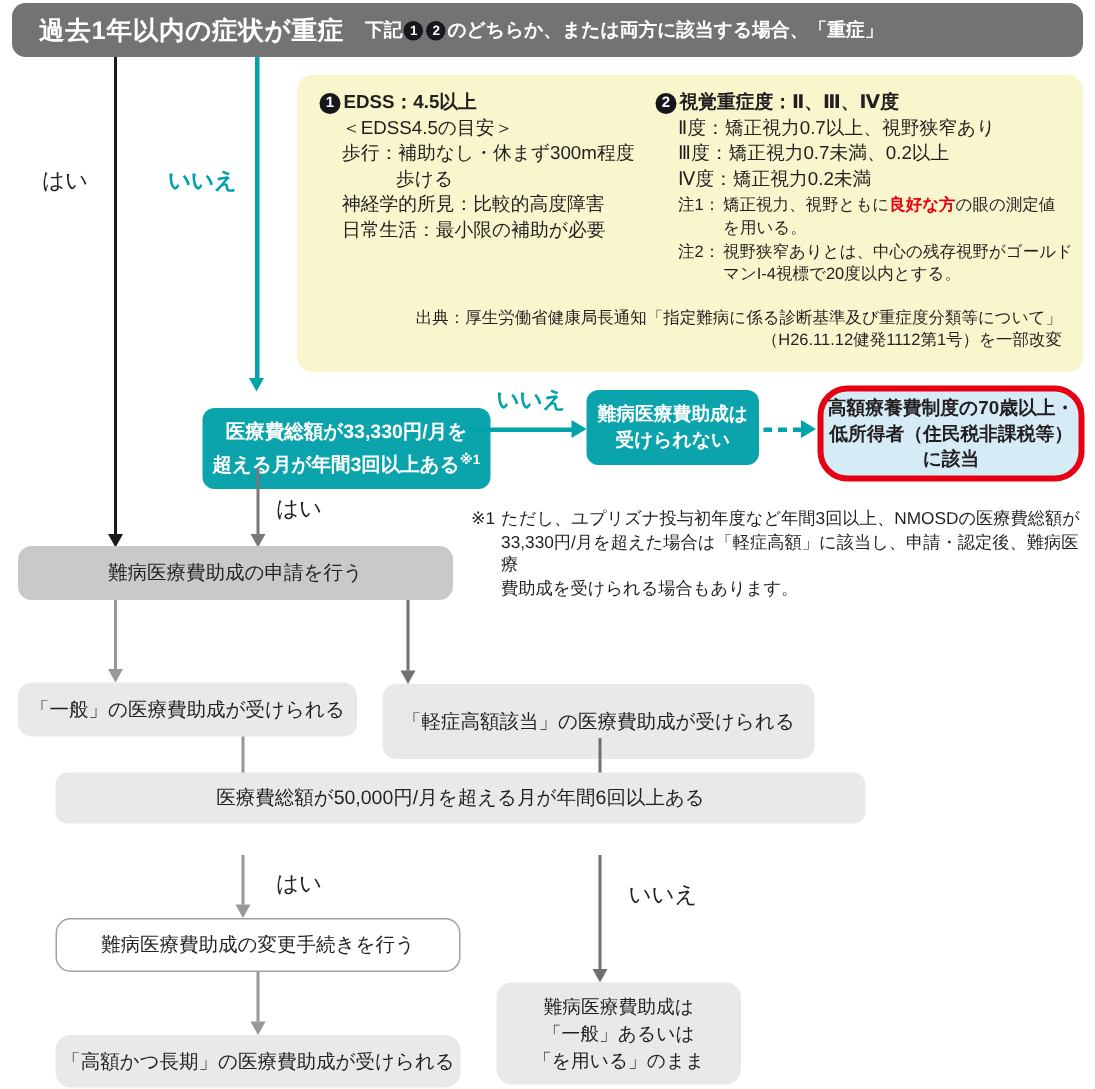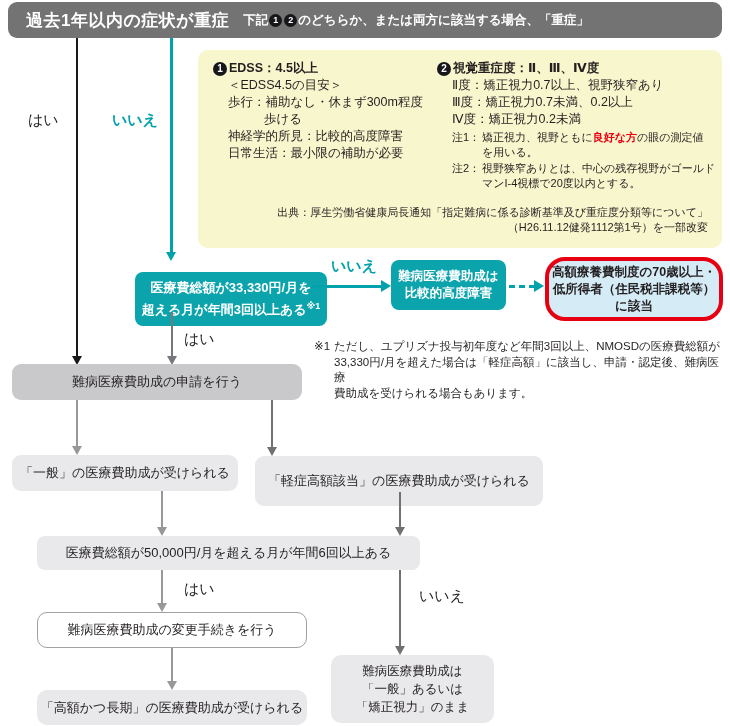--- a/index.html
+++ b/index.html
@@ -115,21 +115,21 @@
     <span>医療費総額が33,330円/月を</span>
     <span><span>超える月が年間3回以上ある</span><sup>※1</sup></span>
   </div>
 
   <div class="abs lbl teal" style="left:331px;top:257px;">いいえ</div>
   <div class="abs" style="left:312px;top:285px;width:70px;height:3px;background:#00a2ac;"></div>
   <div class="abs ah-right" style="left:381px;top:280px;"></div>
 
   <div class="abs tealbox" style="left:391px;top:260px;width:115px;height:50px;font-size:12.5px;line-height:17px;">
     <span>難病医療費助成は</span>
-    <span>比較的高度障害</span>
+    <span>受けられない</span>
   </div>
 
   <div class="abs dashes" style="left:509px;top:285px;width:26px;"></div>
   <div class="abs ah-right" style="left:534px;top:280px;"></div>
 
   <div class="abs redbox" style="left:545px;top:257px;width:178px;height:64px;">
     <span>高額療養費制度の70歳以上・</span>
     <span>低所得者（住民税非課税等）</span>
     <span>に該当</span>
   </div>
@@ -161,21 +161,21 @@
   </div>
   <div class="abs graybox" style="left:255px;top:456px;width:288px;height:50px;text-align:center;">
     <span>「軽症高額該当」の医療費助成が受けられる</span>
   </div>
 
   <div class="abs vline" style="left:161px;top:491px;height:36px;background:#98989b;"></div>
   <div class="abs ah-down" style="left:157px;top:527px;border-top-color:#98989b;"></div>
   <div class="abs vline" style="left:399px;top:492px;height:35px;background:#707174;"></div>
   <div class="abs ah-down" style="left:395px;top:527px;border-top-color:#707174;"></div>
 
-  <div class="abs graybox" style="left:37px;top:536px;width:383px;height:34px;border-radius:8px;">
+  <div class="abs graybox" style="left:37px;top:515px;width:540px;height:34px;border-radius:8px;">
     <span>医療費総額が50,000円/月を超える月が年間6回以上ある</span>
   </div>
 
   <div class="abs lbl" style="left:184px;top:580px;">はい</div>
   <div class="abs vline" style="left:161px;top:570px;height:33px;background:#98989b;"></div>
   <div class="abs ah-down" style="left:157px;top:603px;border-top-color:#98989b;"></div>
 
   <div class="abs lbl" style="left:419px;top:587px;">いいえ</div>
   <div class="abs vline" style="left:399px;top:570px;height:76px;background:#707174;"></div>
   <div class="abs ah-down" style="left:395px;top:646px;border-top-color:#707174;"></div>
@@ -187,16 +187,16 @@
   <div class="abs vline" style="left:171px;top:648px;height:33px;background:#98989b;"></div>
   <div class="abs ah-down" style="left:167px;top:681px;border-top-color:#98989b;"></div>
 
   <div class="abs graybox" style="left:37px;top:690px;width:270px;height:35px;border-radius:10px;">
     <span>「高額かつ長期」の医療費助成が受けられる</span>
   </div>
 
   <div class="abs graybox" style="left:331px;top:655px;width:163px;height:68px;border-radius:10px;flex-direction:column;font-size:12.5px;line-height:18px;">
     <span>難病医療費助成は</span>
     <span>「一般」あるいは</span>
-    <span>「矯正視力」のまま</span>
+    <span>「を用いる」のまま</span>
   </div>
 
 </div>
 
 </body></html>

